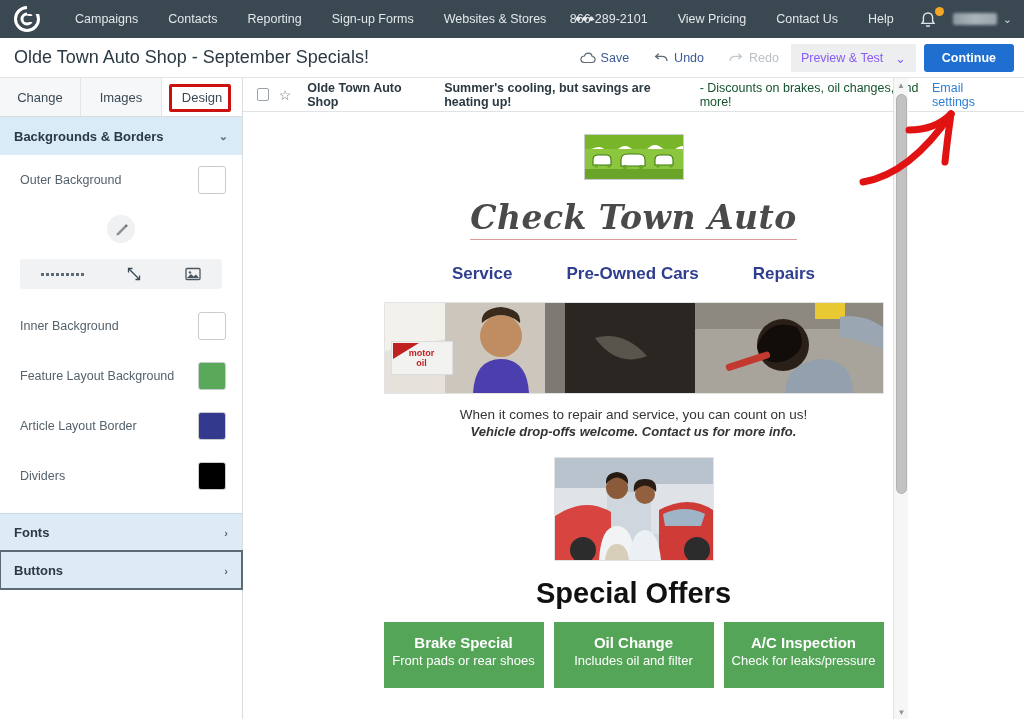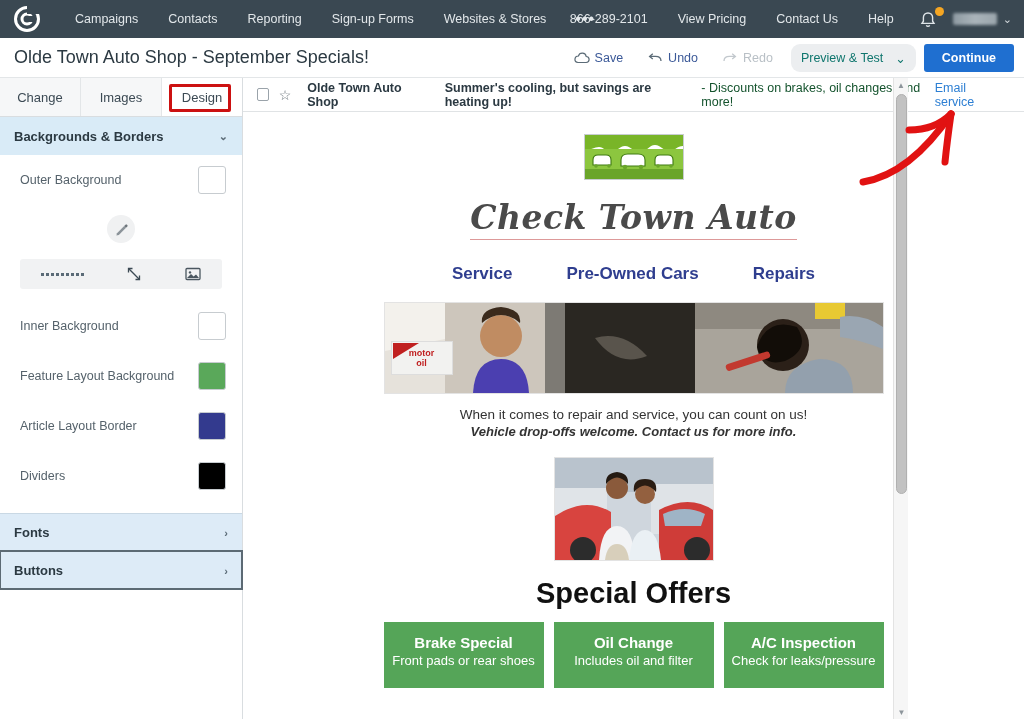--- a/index.html
+++ b/index.html
@@ -59,22 +59,22 @@
     display: flex; align-items: center; gap: 0;
   }
   .tb-btn {
     display: flex; align-items: center; gap: 5px;
     font-size: 12.5px; color: #3b5998; padding: 0 12px; cursor: pointer;
   }
   .tb-btn.muted { color: #b9c0c6; cursor: default; }
   .tb-btn svg { display: block; }
   .preview-btn {
     display: flex; align-items: center; gap: 12px;
-    background: #eceef0; color: #0f766e; font-size: 12.5px;
-    height: 28px; padding: 0 10px; border-radius: 9px; margin-left: 6px;
+    background: #eceef0; color: #8b5cf6; font-size: 12.5px;
+    height: 28px; padding: 0 10px; border-radius: 1px; 
     cursor: pointer;
   }
   .continue-btn {
     background: #1f6fd0; color: #fff; font-size: 12.5px; font-weight: bold;
     height: 28px; line-height: 28px; padding: 0 18px; border-radius: 3px;
     margin-left: 8px; cursor: pointer;
   }
 
   
   .leftpanel {
@@ -367,21 +367,21 @@
     </div>
   </div>
 
   <div class="canvas">
     <div class="subjectbar">
       <span class="sb-check"></span>
       <span class="sb-star">☆</span>
       <span class="sb-from">Olde Town Auto Shop</span>
       <span class="sb-subject">Summer's cooling, but savings are heating up!</span>
       <span class="sb-preview">- Discounts on brakes, oil changes, and more!</span>
-      <span class="sb-settings">Email service</span>
+      <span class="sb-settings">Email settings</span>
     </div>
 
     <div class="email-body">
       <div class="email-inner">
 
         <div class="logo-banner">
           <svg width="98" height="44" viewBox="0 0 98 44">
             <rect x="0" y="0" width="98" height="44" fill="#ffffff"></rect>
             <path d="M0 0h98v11c-6 0-8 5-14 5s-8-6-14-6-8 7-15 7-9-6-15-6-8 6-14 6-7-5-12-5-7 3-14 3z" fill="#79b528"></path>
             <rect x="0" y="14" width="98" height="20" fill="#8cc63f"></rect>

